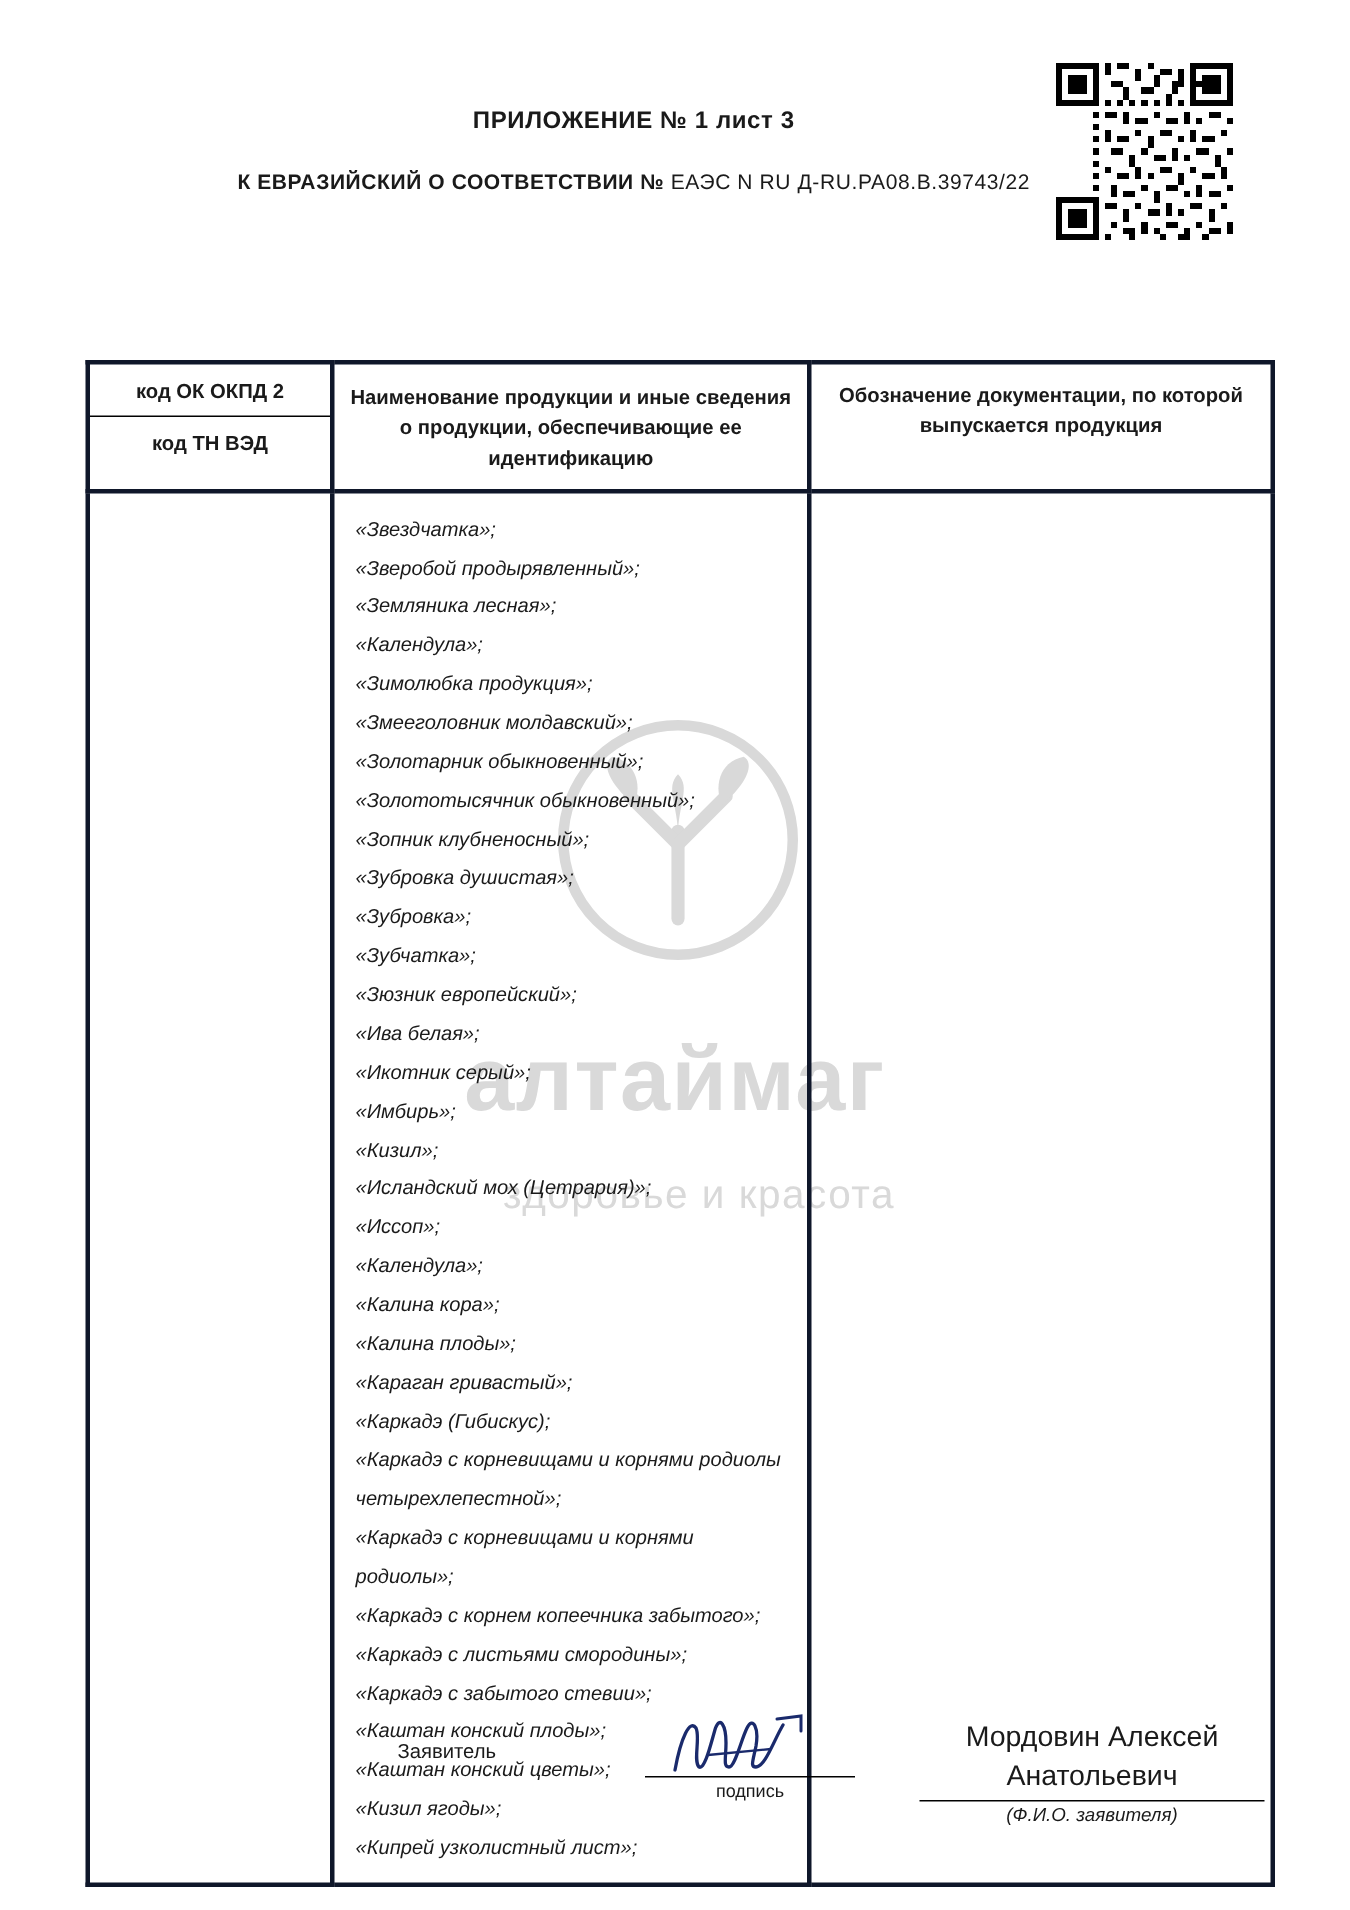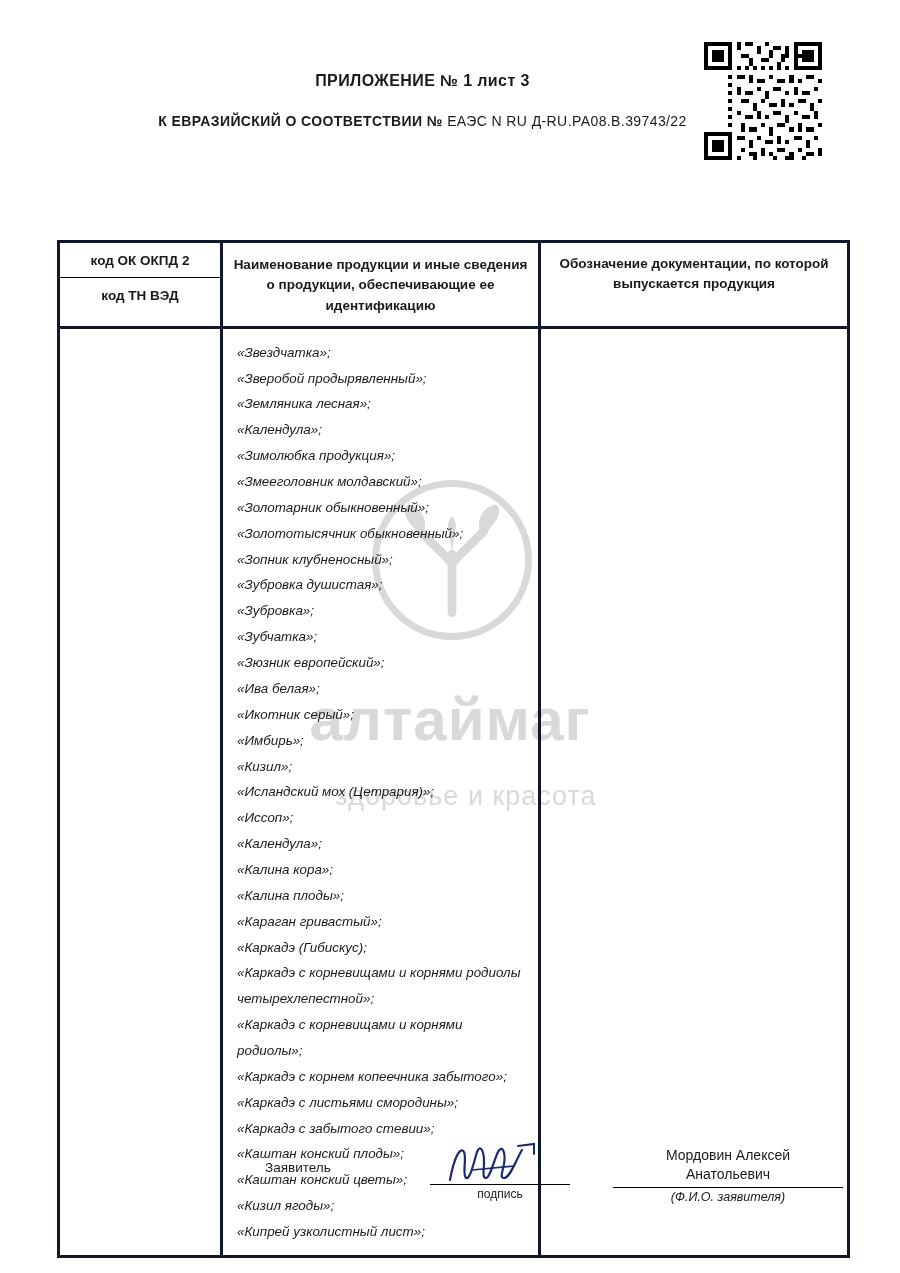--- a/index.html
+++ b/index.html
@@ -208,21 +208,21 @@
     font-size: 12px;
     margin-top: 2px;
   }
   .name-block {
     position: absolute;
     left: 613px;
     top: 6px;
     width: 230px;
     text-align: center;
   }
-  .name-line { font-size: 14px; line-height: 1.35; }
+  .name-line { font-size: 19px; line-height: 1.35; }
   .name-rule {
     border-bottom: 1px solid #000;
     width: 230px;
     margin-top: 3px;
   }
   .name-cap {
     font-size: 12.5px;
     margin-top: 2px;
     font-style: italic;
   }

